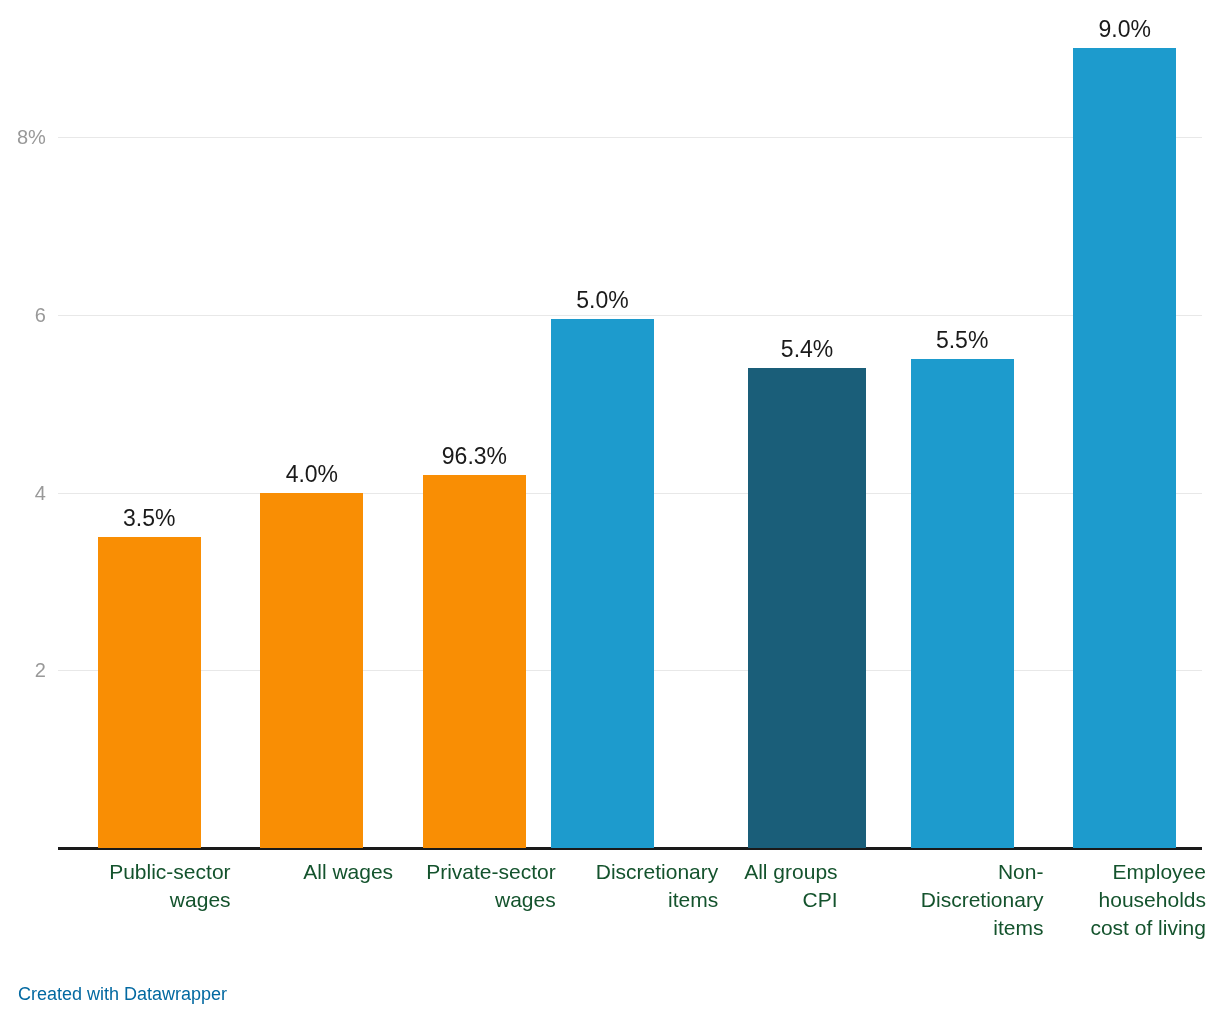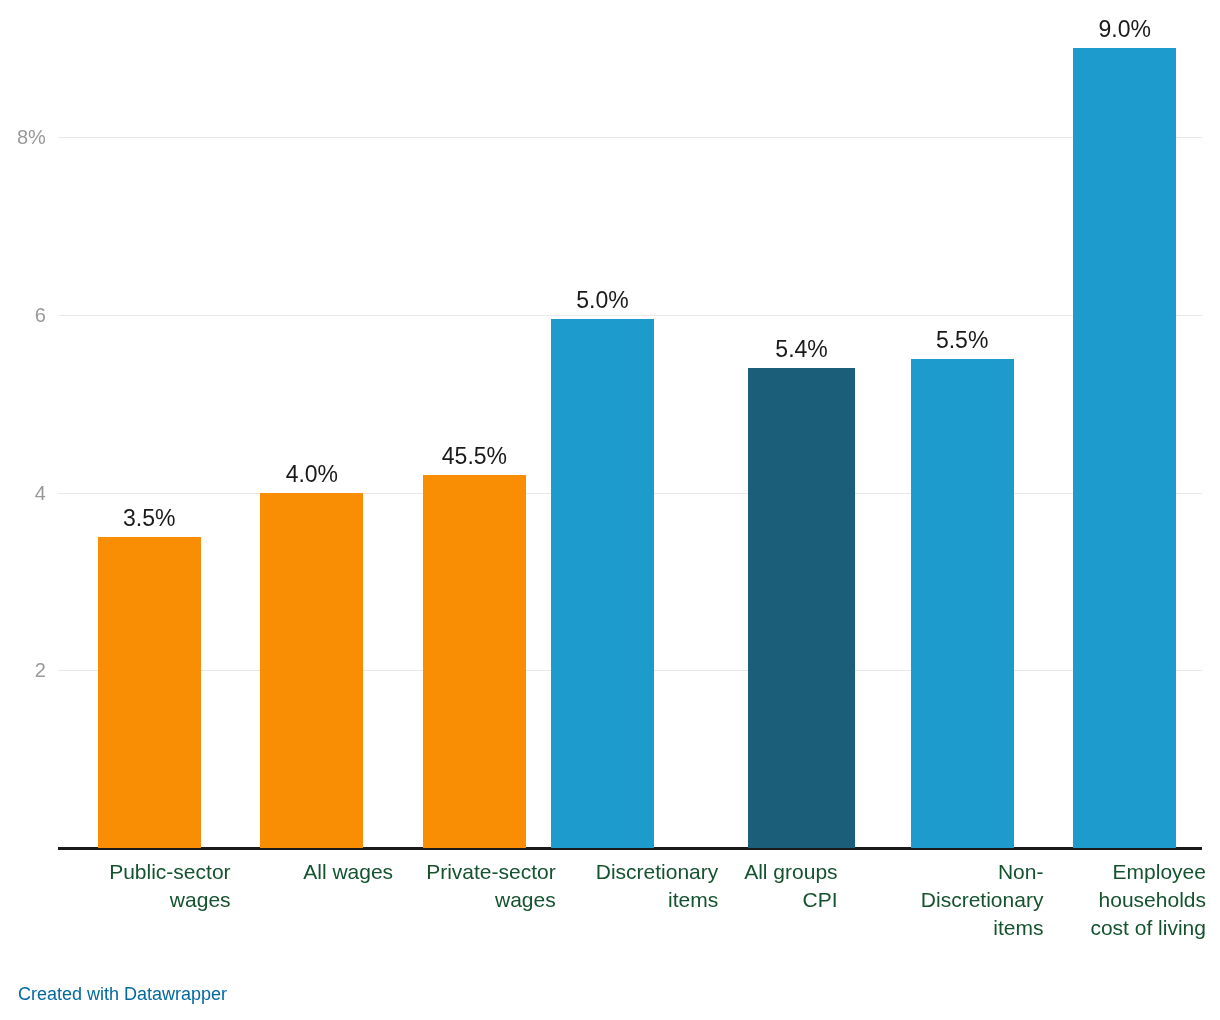--- a/index.html
+++ b/index.html
@@ -130,27 +130,27 @@
       <div class="bar-group" style="left: 97.7857px; width: 103px; height: 311.062px;">
         <div class="bar" style="height: 100%; background: rgb(249, 142, 4);"></div>
         <div class="bar-value">3.5%</div>
       </div>
       <div class="bar-group" style="left: 260.357px; width: 103px; height: 355.5px;">
         <div class="bar" style="height: 100%; background: rgb(249, 142, 4);"></div>
         <div class="bar-value">4.0%</div>
       </div>
       <div class="bar-group" style="left: 422.929px; width: 103px; height: 373.275px;">
         <div class="bar" style="height: 100%; background: rgb(249, 142, 4);"></div>
-        <div class="bar-value">45.5%</div>
+        <div class="bar-value">96.3%</div>
       </div>
       <div class="bar-group" style="left: 551px; width: 103px; height: 529px;">
         <div class="bar" style="height: 100%; background: rgb(29, 155, 205);"></div>
         <div class="bar-value">5.0%</div>
       </div>
-      <div class="bar-group" style="left: 748.071px; width: 107px; height: 479.925px;">
+      <div class="bar-group" style="left: 748.071px; width: 118px; height: 479.925px;">
         <div class="bar" style="height: 100%; background: rgb(26, 94, 121);"></div>
         <div class="bar-value">5.4%</div>
       </div>
       <div class="bar-group" style="left: 910.643px; width: 103px; height: 488.812px; border-radius: 6px;">
         <div class="bar" style="height: 100%; background: rgb(29, 155, 205);"></div>
         <div class="bar-value">5.5%</div>
       </div>
       <div class="bar-group" style="left: 1073.21px; width: 103px; height: 799.875px;">
         <div class="bar" style="height: 100%; background: rgb(29, 155, 205);"></div>
         <div class="bar-value">9.0%</div>

